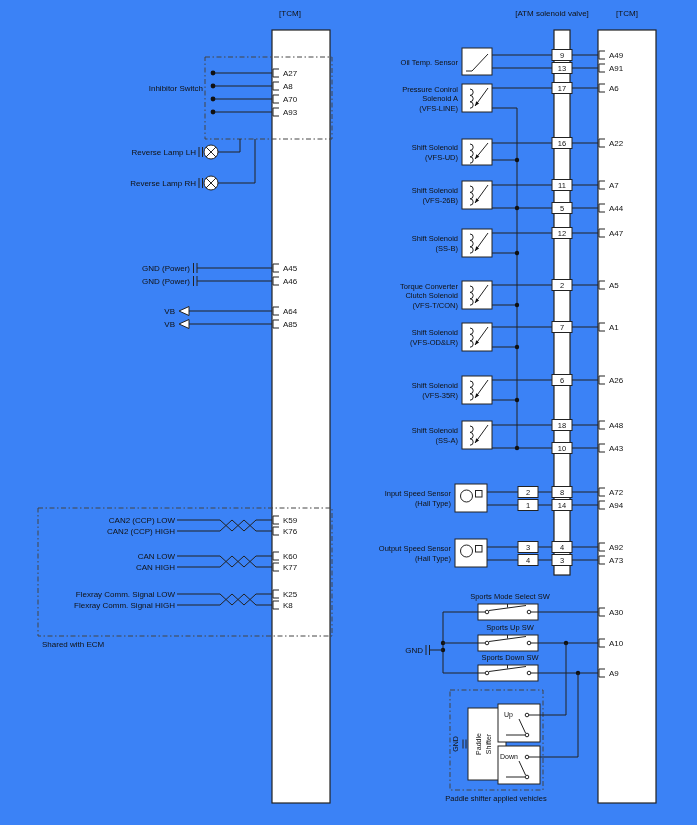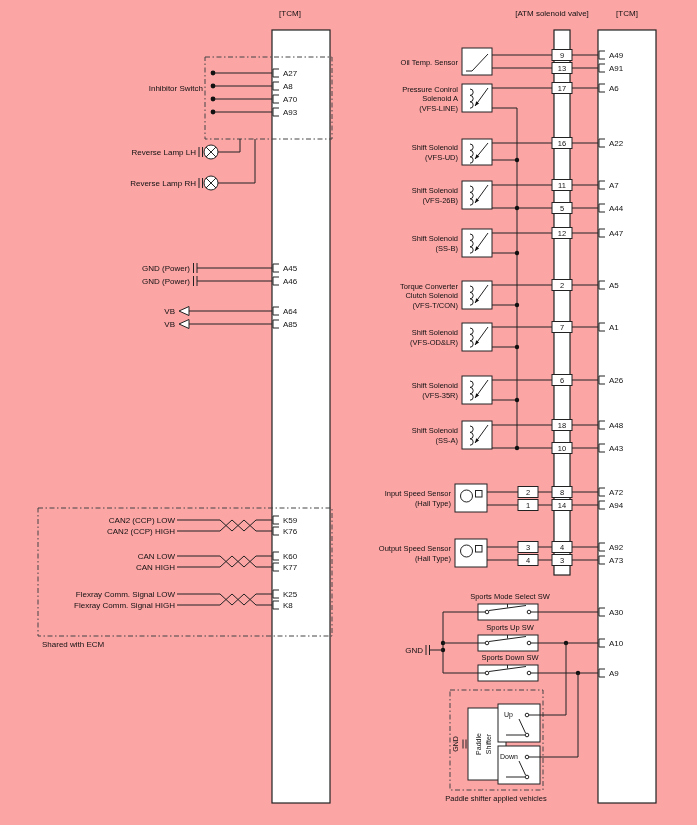--- a/index.html
+++ b/index.html
@@ -1,16 +1,16 @@
 <!DOCTYPE html>
 <html><head>
 <meta charset="utf-8">
 <style>
   html,body{margin:0;padding:0;background:#fff}
-  .stage{position:relative;width:697px;height:825px;background:#fca5a5;font-family:"Liberation Sans",sans-serif;overflow:hidden}
+  .stage{position:relative;width:697px;height:825px;background:#3b82f6;font-family:"Liberation Sans",sans-serif;overflow:hidden}
   svg{display:block}
   svg text{fill:#111;font-family:"Liberation Sans",sans-serif}
   .w{stroke:#222;stroke-width:1;fill:none}
   .box{fill:#fff;stroke:#222;stroke-width:1.2}
   .pinbox{fill:#fff;stroke:#222;stroke-width:1}
   .dashbox{fill:none;stroke:#444;stroke-width:1;stroke-dasharray:5 2.5 1.5 2.5}
   .sym{fill:#fff;stroke:#222;stroke-width:1}
   .dot{fill:#111;stroke:none}
 </style>
 </head>

